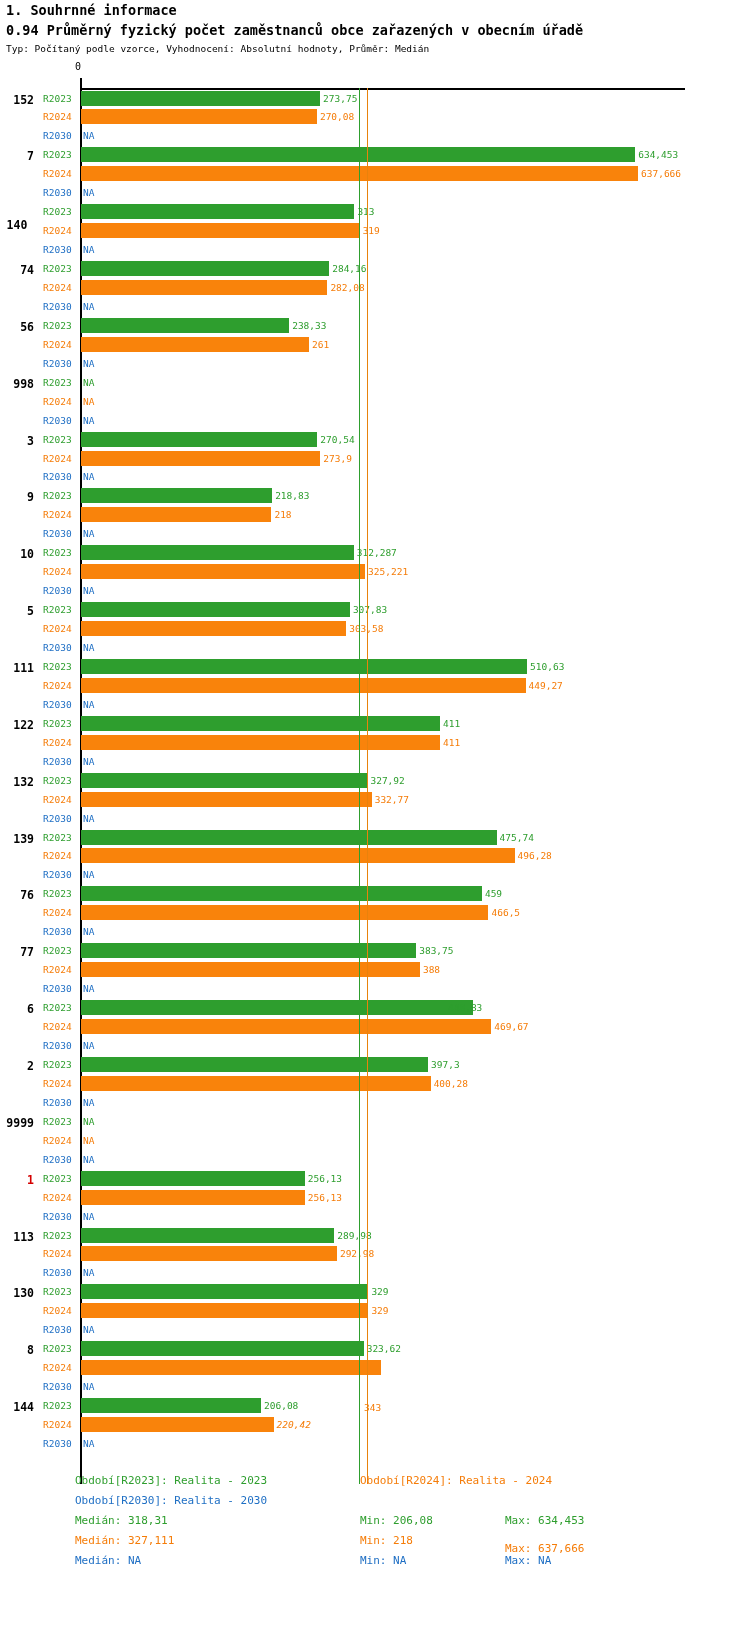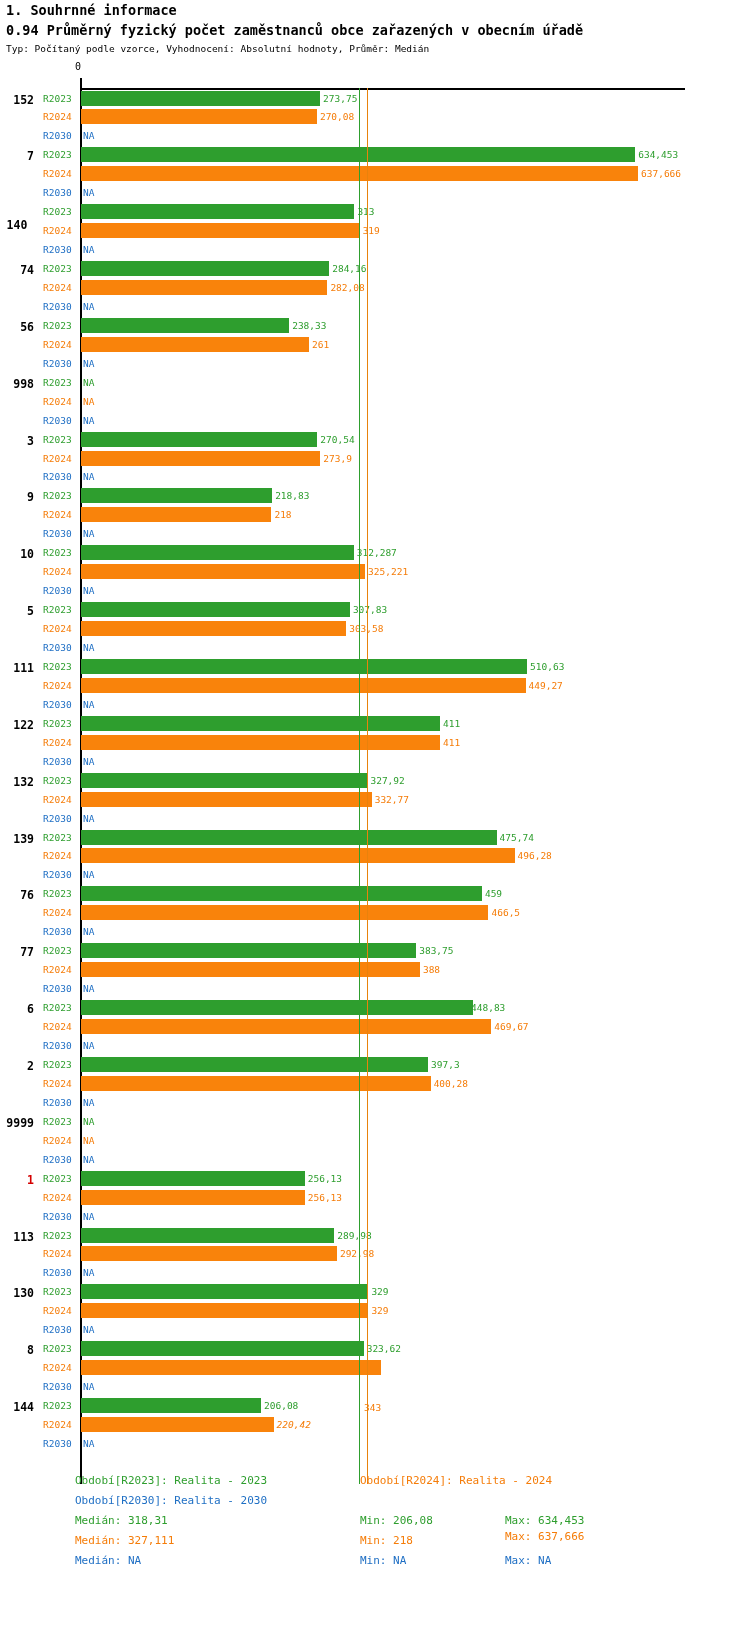--- a/index.html
+++ b/index.html
@@ -328,21 +328,21 @@
         <div class="ser" style="top: 37.9px;">
           <span class="ser-lbl c-r2030" style="top: 3px;">R2030</span>
           <span class="na c-r2030">NA</span>
         </div>
       </div>
       <div class="grp" style="top: 939.1px; height: 56.85px;">
         <div class="grp-lbl" style="top: 3px;">6</div>
         <div class="ser" style="top: 0px;">
           <span class="ser-lbl c-r2023" style="top: 3px;">R2023</span>
           <span class="bar b-r2023" style="width: 392.053px;"></span>
-          <span class="val c-r2023" style="left: 471px;">448,83</span>
+          <span class="val c-r2023" style="left: 448px;">448,83</span>
         </div>
         <div class="ser" style="top: 18.95px;">
           <span class="ser-lbl c-r2024" style="top: 3px;">R2024</span>
           <span class="bar b-r2024" style="width: 410.257px;"></span>
           <span class="val c-r2024" style="left: 494.257px;">469,67</span>
         </div>
         <div class="ser" style="top: 37.9px;">
           <span class="ser-lbl c-r2030" style="top: 3px;">R2030</span>
           <span class="na c-r2030">NA</span>
         </div>
@@ -475,18 +475,18 @@
   <div class="fleg fcol1 c-r2023" style="top:8px">Období[R2023]: Realita - 2023</div>
   <div class="fleg fcol2 c-r2024" style="top:8px">Období[R2024]: Realita - 2024</div>
   <div class="fleg fcol1 c-r2030" style="top:28px">Období[R2030]: Realita - 2030</div>
 
   <div class="fleg fcol1 c-r2023" style="top:48px">Medián: 318,31</div>
   <div class="fleg fcol2 c-r2023" style="top:48px">Min: 206,08</div>
   <div class="fleg fcol3 c-r2023" style="top:48px">Max: 634,453</div>
 
   <div class="fleg fcol1 c-r2024" style="top:68px">Medián: 327,111</div>
   <div class="fleg fcol2 c-r2024" style="top:68px">Min: 218</div>
-  <div class="fleg fcol3 c-r2024" style="top:64px">Max: 637,666</div>
+  <div class="fleg fcol3 c-r2024" style="top:76px">Max: 637,666</div>
 
   <div class="fleg fcol1 c-r2030" style="top:88px">Medián: NA</div>
   <div class="fleg fcol2 c-r2030" style="top:88px">Min: NA</div>
   <div class="fleg fcol3 c-r2030" style="top:88px">Max: NA</div>
 </div>
 
 </body></html>

